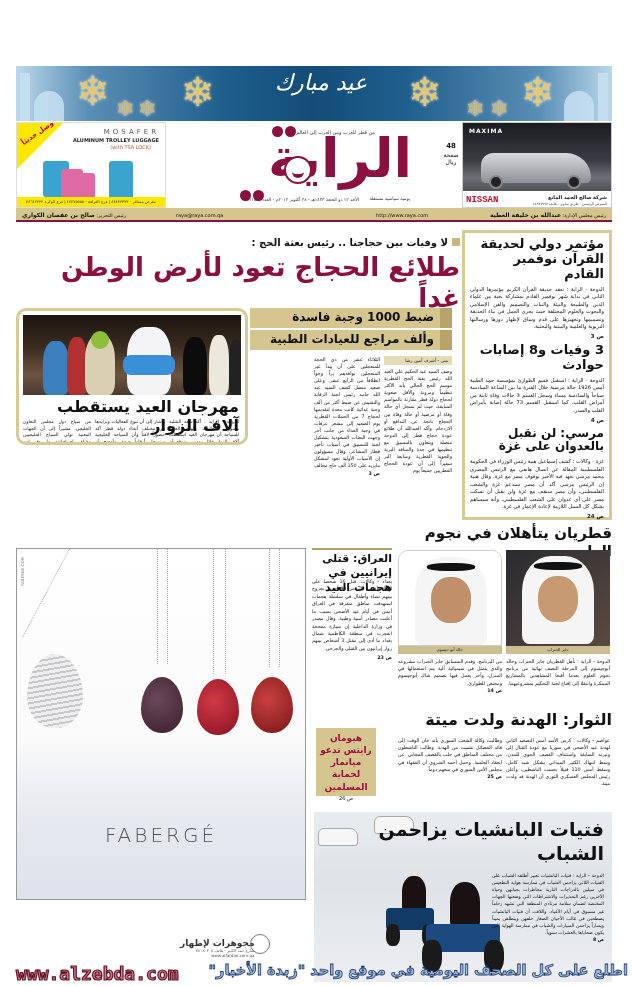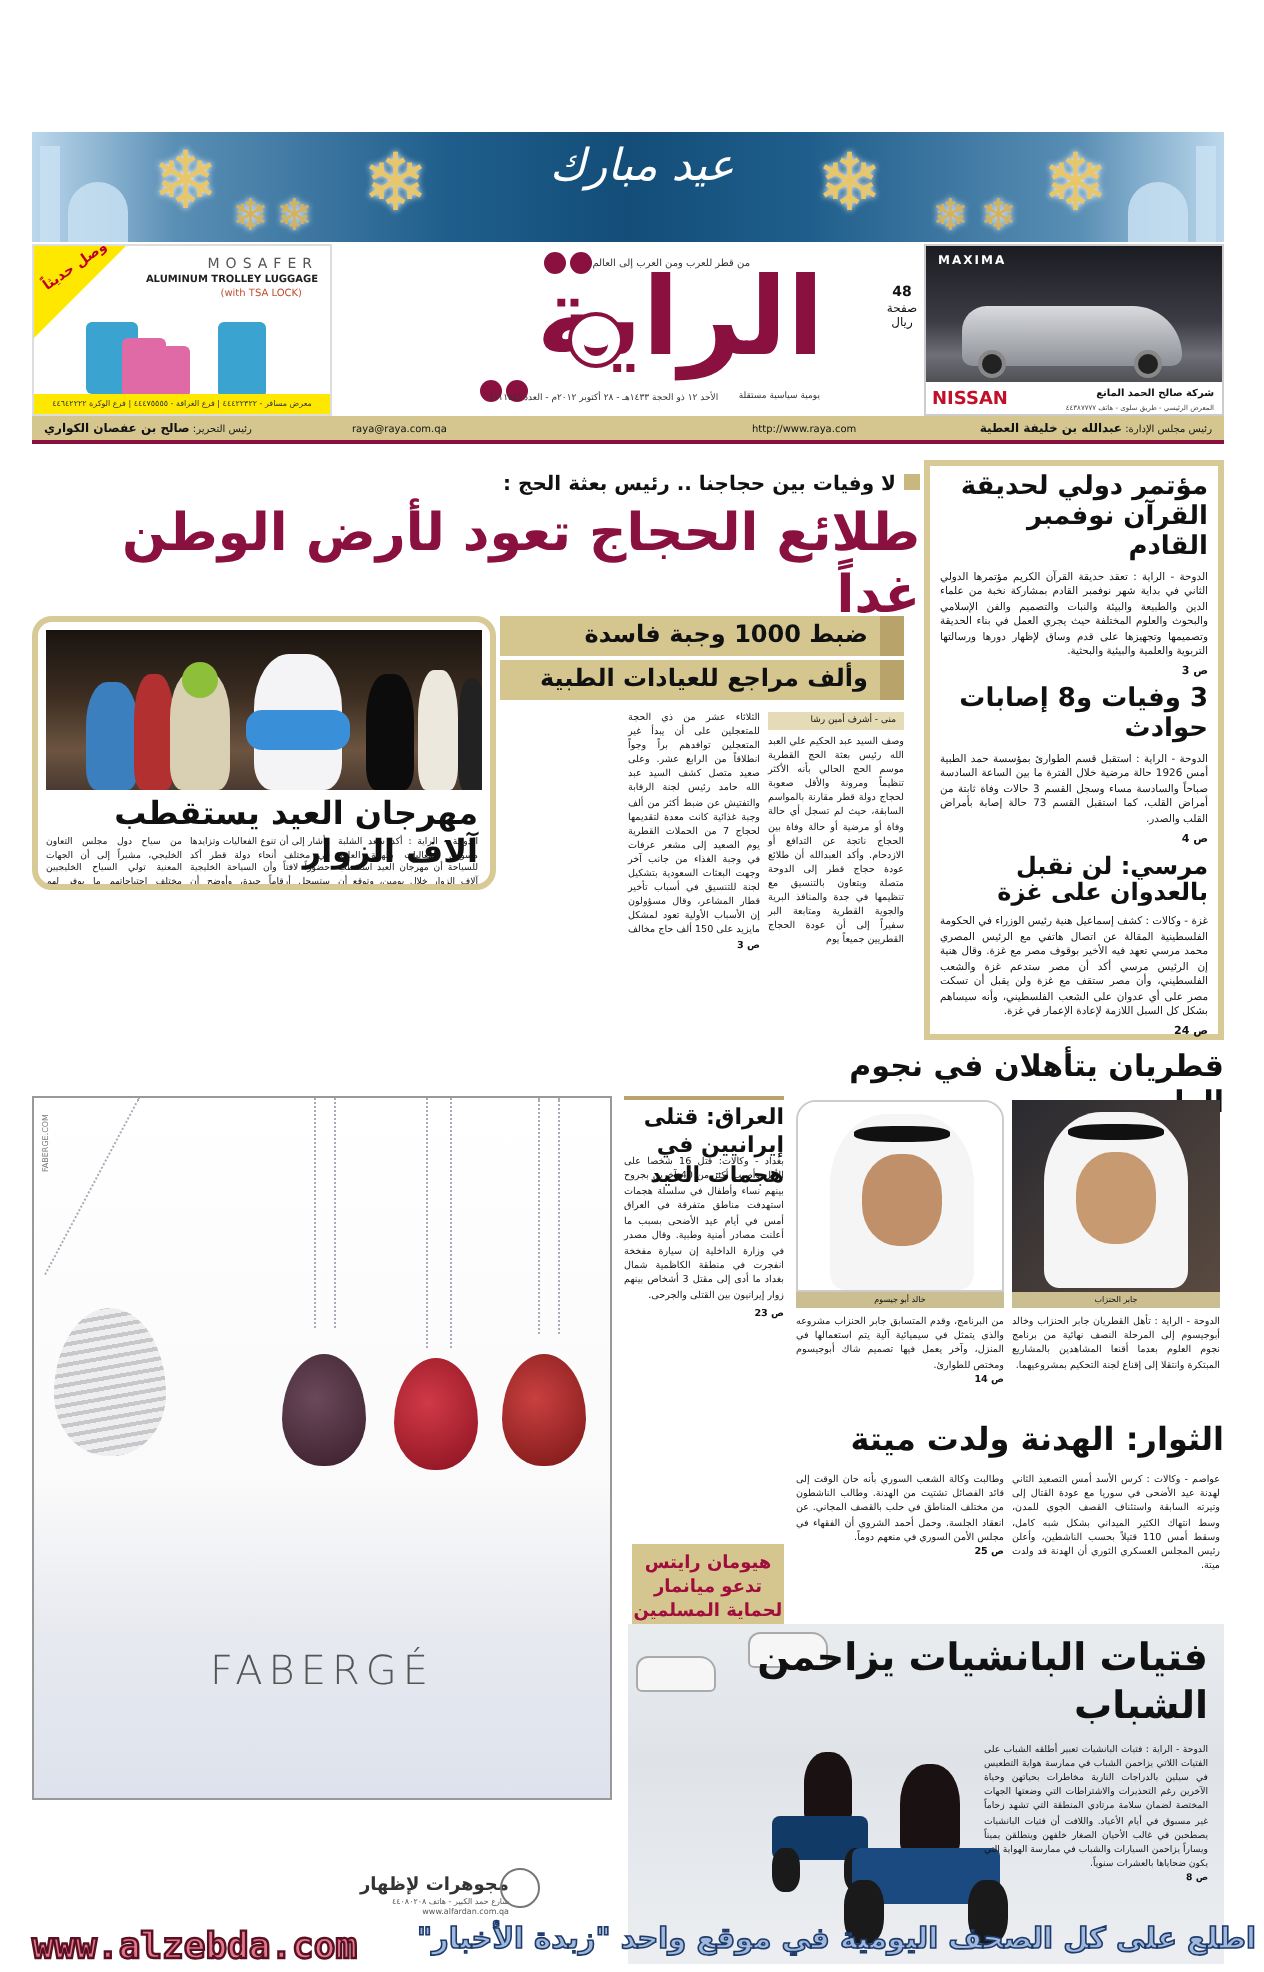--- a/index.html
+++ b/index.html
@@ -37,21 +37,21 @@
   #logo-sub { position:absolute; right:40px; top:74px; font-size:4.5px; color:#333; direction:rtl; }
   #logo-date { position:absolute; left:65px; top:75px; font-size:4.5px; color:#333; direction:rtl; }
   #pages-box { left:442px; top:142px; width:18px; text-align:center; font-size:6px; line-height:1.25; }
   #pages-box .num { font-weight:bold; font-size:7px; }
 
   #ad-nissan { left:462px; top:122px; width:150px; height:86px; background:linear-gradient(180deg,#1b1b22 0%,#3c3c44 45%,#6e6f77 65%,#2b2b2f 100%); overflow:hidden; border:1px solid #ccc; }
   #ad-nissan .model { position:absolute; left:6px; top:4px; font-size:6px; color:#fff; letter-spacing:1px; font-weight:bold; }
   .car-body { position:absolute; left:18px; top:30px; width:110px; height:30px; background:linear-gradient(#d8dadd,#8d9096); border-radius:14px 28px 6px 6px; }
   .car-wheel { position:absolute; width:14px; height:14px; border-radius:50%; background:#222; border:2px solid #888; top:52px; }
   #ad-nissan .footer { position:absolute; left:0; bottom:0; width:100%; height:16px; background:#fff; }
-  #ad-nissan .nissan { position:absolute; left:3px; bottom:2px; font-size:9px; color:#c0102a; font-weight:bold; }
+  #ad-nissan .nissan { position:absolute; left:3px; bottom:2px; font-size:9px; color:#c0102a; font-weight:bold;font-family:Liberation Mono, monospace; }
   #ad-nissan .dealer { position:absolute; right:4px; bottom:7px; font-size:5px; font-weight:bold; direction:rtl; }
   #ad-nissan .dealer2 { position:absolute; right:4px; bottom:1px; font-size:3.5px; direction:rtl; color:#444; }
 
   
   #editor-bar { left:16px; top:208px; width:596px; height:14px; background:#d5c690; border-bottom:2px solid #8a1040; font-size:5px; line-height:14px; }
   #editor-bar span { position:absolute; top:0; white-space:nowrap; }
 
   
   #kicker { left:60px; top:237px; width:400px; font-size:10px; font-weight:bold; direction:rtl; text-align:right; }
   #kicker .sq { display:inline-block; width:8px; height:8px; background:#c9b87e; margin-left:4px; }
@@ -85,21 +85,21 @@
   #faberge-logo { position:absolute; left:0; width:100%; top:274px; text-align:center; font-family:"DejaVu Sans", sans-serif; font-size:20px; letter-spacing:3px; color:#555; font-weight:300; }
   #faberge-side { position:absolute; left:3px; top:8px; font-size:4px; color:#777; writing-mode:vertical-rl; transform:rotate(180deg); }
   #fardan { left:180px; top:938px; direction:rtl; }
   #fardan .name { font-size:9px; font-weight:bold; color:#333; }
   #fardan .addr { font-size:4px; color:#555; }
   #fardan-emblem { left:250px; top:934px; width:20px; height:20px; border-radius:50%; border:1px solid #777; }
 
   
   #iraq-h { left:312px; top:548px; width:80px; font-size:11px; font-weight:bold; direction:rtl; text-align:right; line-height:1.3; border-top:2px solid #b8a46a; padding-top:2px; }
   #iraq-p { left:312px; top:578px; width:80px; font-size:4.8px; line-height:1.55; direction:rtl; text-align:justify; }
-  #hrw-box { left:316px; top:772px; width:76px; height:68px; background:#d5c690; text-align:center; direction:rtl; padding-top:4px; }
+  #hrw-box { left:316px; top:728px; width:60px; height:68px; background:#d5c690; text-align:center; direction:rtl; padding-top:4px; }
   #hrw-box .t { font-size:9px; font-weight:bold; color:#a00d3c; line-height:1.35; }
   #hrw-box .p { font-size:5px; margin-top:2px; }
 
   
   #sci-h { left:392px; top:524px; width:220px; text-align:right; direction:rtl; font-size:15px; font-weight:bold; }
   .portrait { position:absolute; top:550px; width:104px; height:96px; overflow:hidden; }
   .portrait .bg { position:absolute; inset:0; }
   .portrait .gutra { position:absolute; left:16px; top:6px; width:72px; height:88px; background:#f5f5f5; border-radius:40% 40% 10% 10%; }
   .portrait .face { position:absolute; left:32px; top:26px; width:40px; height:46px; background:#c89a72; border-radius:45%; }
   .portrait .agal { position:absolute; left:28px; top:12px; width:48px; height:8px; background:#111; border-radius:40%; }

